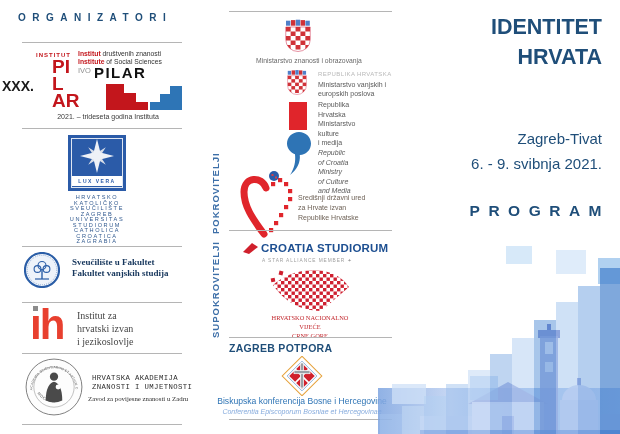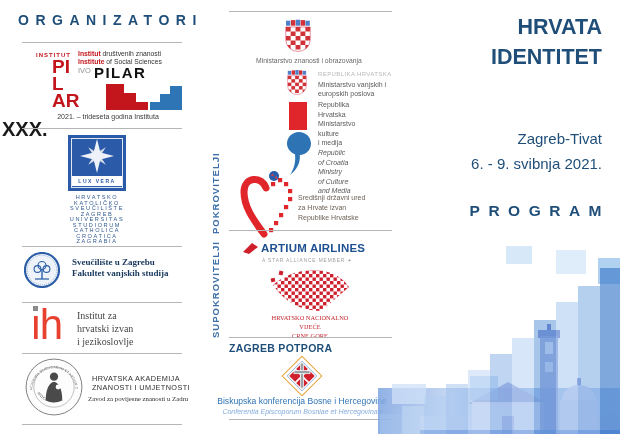--- a/index.html
+++ b/index.html
@@ -1,44 +1,44 @@
 <!DOCTYPE html>
 <html lang="hr"><head>
 <meta charset="utf-8">
 <style>
   html,body{margin:0;padding:0;background:#fff;}
   #page{position:relative;width:620px;height:434px;background:#fff;overflow:hidden;
         font-family:"Liberation Sans",sans-serif;}
   .abs{position:absolute;}
   .dv{position:absolute;height:1px;background:#b5b5b5;}
   
-  .org-title{left:18px;top:12px;font-size:14px;font-weight:600;letter-spacing:6.5px;color:#1f4e79;}
+  .org-title{left:18px;top:12px;font-size:10px;font-weight:600;letter-spacing:6.5px;color:#1f4e79;}
   .pilar-institut{left:36px;top:52px;font-size:6px;font-weight:bold;color:#c3161c;letter-spacing:1px;}
   .pilar-stack{left:52px;top:58px;font-size:19px;font-weight:bold;color:#c3161c;line-height:17px;}
-  .pilar-xxx{left:2px;top:78px;font-size:20px;font-weight:600;color:#1a1a1a;margin-top:40px;}
+  .pilar-xxx{left:2px;top:78px;font-size:14px;font-weight:600;color:#1a1a1a;}
   .pilar-l1{left:78px;top:50px;font-size:6.8px;color:#333;}
   .pilar-l2{left:78px;top:58px;font-size:6.8px;color:#333;}
   .pilar-accent{color:#c3161c;font-weight:bold;}
   .pilar-l3{left:78px;top:66px;display:flex;gap:3px;}
   .pilar-ivo{font-size:7.5px;color:#8f8f8f;}
   .pilar-name{font-size:15px;font-weight:bold;color:#111;letter-spacing:1.5px;line-height:13px;}
   .pilar-caption{left:30px;top:113px;width:156px;text-align:center;font-size:7px;color:#3a3a3a;}
   .hks-square{left:68px;top:135px;width:58px;height:56px;background:#2b5ba8;}
   .hks-frame{left:71px;top:138px;width:50px;height:48px;border:1px solid rgba(255,255,255,.85);}
   .hks-star{left:80px;top:139px;}
   .hks-motto{left:72px;top:176px;width:50px;height:10px;background:#fff;color:#2b5ba8;
              font-size:5px;letter-spacing:1.5px;text-align:center;line-height:10px;font-weight:bold;}
   .hks-lines{left:40px;top:195px;width:114px;text-align:center;font-size:5.6px;letter-spacing:1.6px;
              color:#30598f;line-height:5.5px;}
   .unizg-text{left:72px;top:257px;font-family:"Liberation Serif",serif;font-weight:bold;
               font-size:9px;color:#16365c;line-height:11px;}
-  .ihjj-logo{left:30px;top:303px;font-size:42px;font-weight:normal;color:#e8402f;letter-spacing:-2px;line-height:44px;}
+  .ihjj-logo{left:30px;top:303px;font-size:42px;font-weight:bold;color:#e8402f;letter-spacing:-2px;line-height:44px;}
   .ihjj-dot{left:33px;top:306px;width:5px;height:5px;background:#8c8c8c;}
   .ihjj-text{left:77px;top:309px;font-family:"Liberation Serif",serif;font-size:10px;color:#474747;line-height:13px;}
-  .hazu-name{left:92px;top:374px;font-family:Liberation Sans, sans-serif;font-size:7.3px;color:#2e2e2e;
+  .hazu-name{left:92px;top:374px;font-family:Liberation Mono, monospace;font-size:7.3px;color:#2e2e2e;
              letter-spacing:.4px;line-height:9px;}
   .hazu-caption{left:88px;top:395px;font-family:"Liberation Serif",serif;font-size:6.8px;color:#2e2e2e;}
   
   .vlabel{position:absolute;writing-mode:vertical-rl;transform:rotate(180deg);color:#3d6fa8;
           font-weight:600;font-size:9.5px;letter-spacing:1px;text-align:center;}
   .sci-caption{left:234px;top:57px;width:150px;text-align:center;font-size:6.8px;color:#6a6a6a;}
   .for-republic{left:318px;top:71px;font-size:6px;color:#b8b8b8;letter-spacing:.4px;}
   .for-l1{left:318px;top:81px;font-size:7px;color:#5a5a5a;}
   .for-l2{left:318px;top:90px;font-size:7px;color:#5a5a5a;}
   .cult-square{left:289px;top:102px;width:18px;height:28px;background:#e0252b;}
@@ -152,21 +152,21 @@
   <svg class="abs" style="left:24px;top:252px" width="36" height="36" viewBox="0 0 36 36">
     <circle cx="18" cy="18" r="17" fill="#fff" stroke="#2b5ea7" stroke-width="2.2"></circle>
     <circle cx="18" cy="18" r="14.8" fill="#eef3fa" stroke="#2b5ea7" stroke-width="0.5" stroke-dasharray="1,1"></circle>
     <circle cx="18" cy="13.5" r="4" fill="none" stroke="#2b5ea7" stroke-width="1.1"></circle>
     <circle cx="13.5" cy="17" r="3.4" fill="none" stroke="#2b5ea7" stroke-width="1.1"></circle>
     <circle cx="22.5" cy="17" r="3.4" fill="none" stroke="#2b5ea7" stroke-width="1.1"></circle>
     <line x1="18" y1="18" x2="18" y2="27" stroke="#2b5ea7" stroke-width="1.4"></line>
     <line x1="11" y1="27" x2="25" y2="27" stroke="#2b5ea7" stroke-width="1.2"></line>
   </svg>
   <div class="abs unizg-text">
-    <div>Sveučilište u Zagrebu</div>
+    <div>Sveučilište u Fakultet</div>
     <div>Fakultet vanjskih studija</div>
   </div>
 
   <div class="dv" style="left:22px;top:302px;width:160px"></div>
 
   <div class="abs ihjj-logo">ıh</div>
   <div class="abs ihjj-dot"></div>
   <div class="abs ihjj-text">
     <div>Institut za</div>
     <div>hrvatski izvan</div>
@@ -253,21 +253,21 @@
   </div>
 
   <div class="vlabel" style="left:210px;top:150px;height:86px">POKROVITELJI</div>
 
   <div class="dv" style="left:229px;top:230px;width:163px"></div>
 
   <div class="abs ca-row">
     <svg width="15" height="11" viewBox="0 0 15 11">
       <polygon points="0,9 9,0 15,4 6,11" fill="#d0202c"></polygon>
     </svg>
-    <span class="ca-name">ARTIUM AIRLINES</span>
+    <span class="ca-name">CROATIA STUDIORUM</span>
   </div>
   <div class="abs ca-member">
     <span>A STAR ALLIANCE MEMBER</span>
     <span>✦</span>
   </div>
 
   <svg class="abs" style="left:266px;top:267px" width="86" height="46" viewBox="0 0 84 46">
     <defs>
       <pattern id="hnvp" patternUnits="userSpaceOnUse" width="7" height="7">
         <rect width="3.4" height="3.4" fill="#cf2030"></rect>
@@ -301,22 +301,22 @@
     </g>
     <rect x="18.4" y="7" width="3.2" height="25" fill="#9aa0a6" stroke="#fff" stroke-width="0.7"></rect>
     <rect x="12" y="14.5" width="16" height="3.2" fill="#9aa0a6" stroke="#fff" stroke-width="0.7"></rect>
   </svg>
   <div class="abs bk-hr">Biskupska konferencija Bosne i Hercegovine</div>
   <div class="abs bk-la">Conferentia Episcoporum Bosniae et Hercegovinae</div>
 
   <div class="dv" style="left:229px;top:419px;width:163px"></div>
 
   <div class="abs main-title">
+    <div>IDENTITET</div>
     <div>HRVATA</div>
-    <div>IDENTITET</div>
   </div>
   <div class="abs loc">Zagreb-Tivat</div>
   <div class="abs dates">6. - 9. svibnja 2021.</div>
   <div class="abs program">PROGRAM</div>
 
   <div class="abs photo-strip"></div>
   <svg class="abs church" width="200" height="112" viewBox="0 0 200 112">
     <rect x="0" y="94" width="52" height="18" fill="#c3d3f2" opacity="0.8"></rect>
     <rect x="176" y="92" width="24" height="20" fill="#b9c9ef" opacity="0.8"></rect>
     <polygon points="48,82 88,60 128,82" fill="#97a3dc" opacity="0.85"></polygon>

